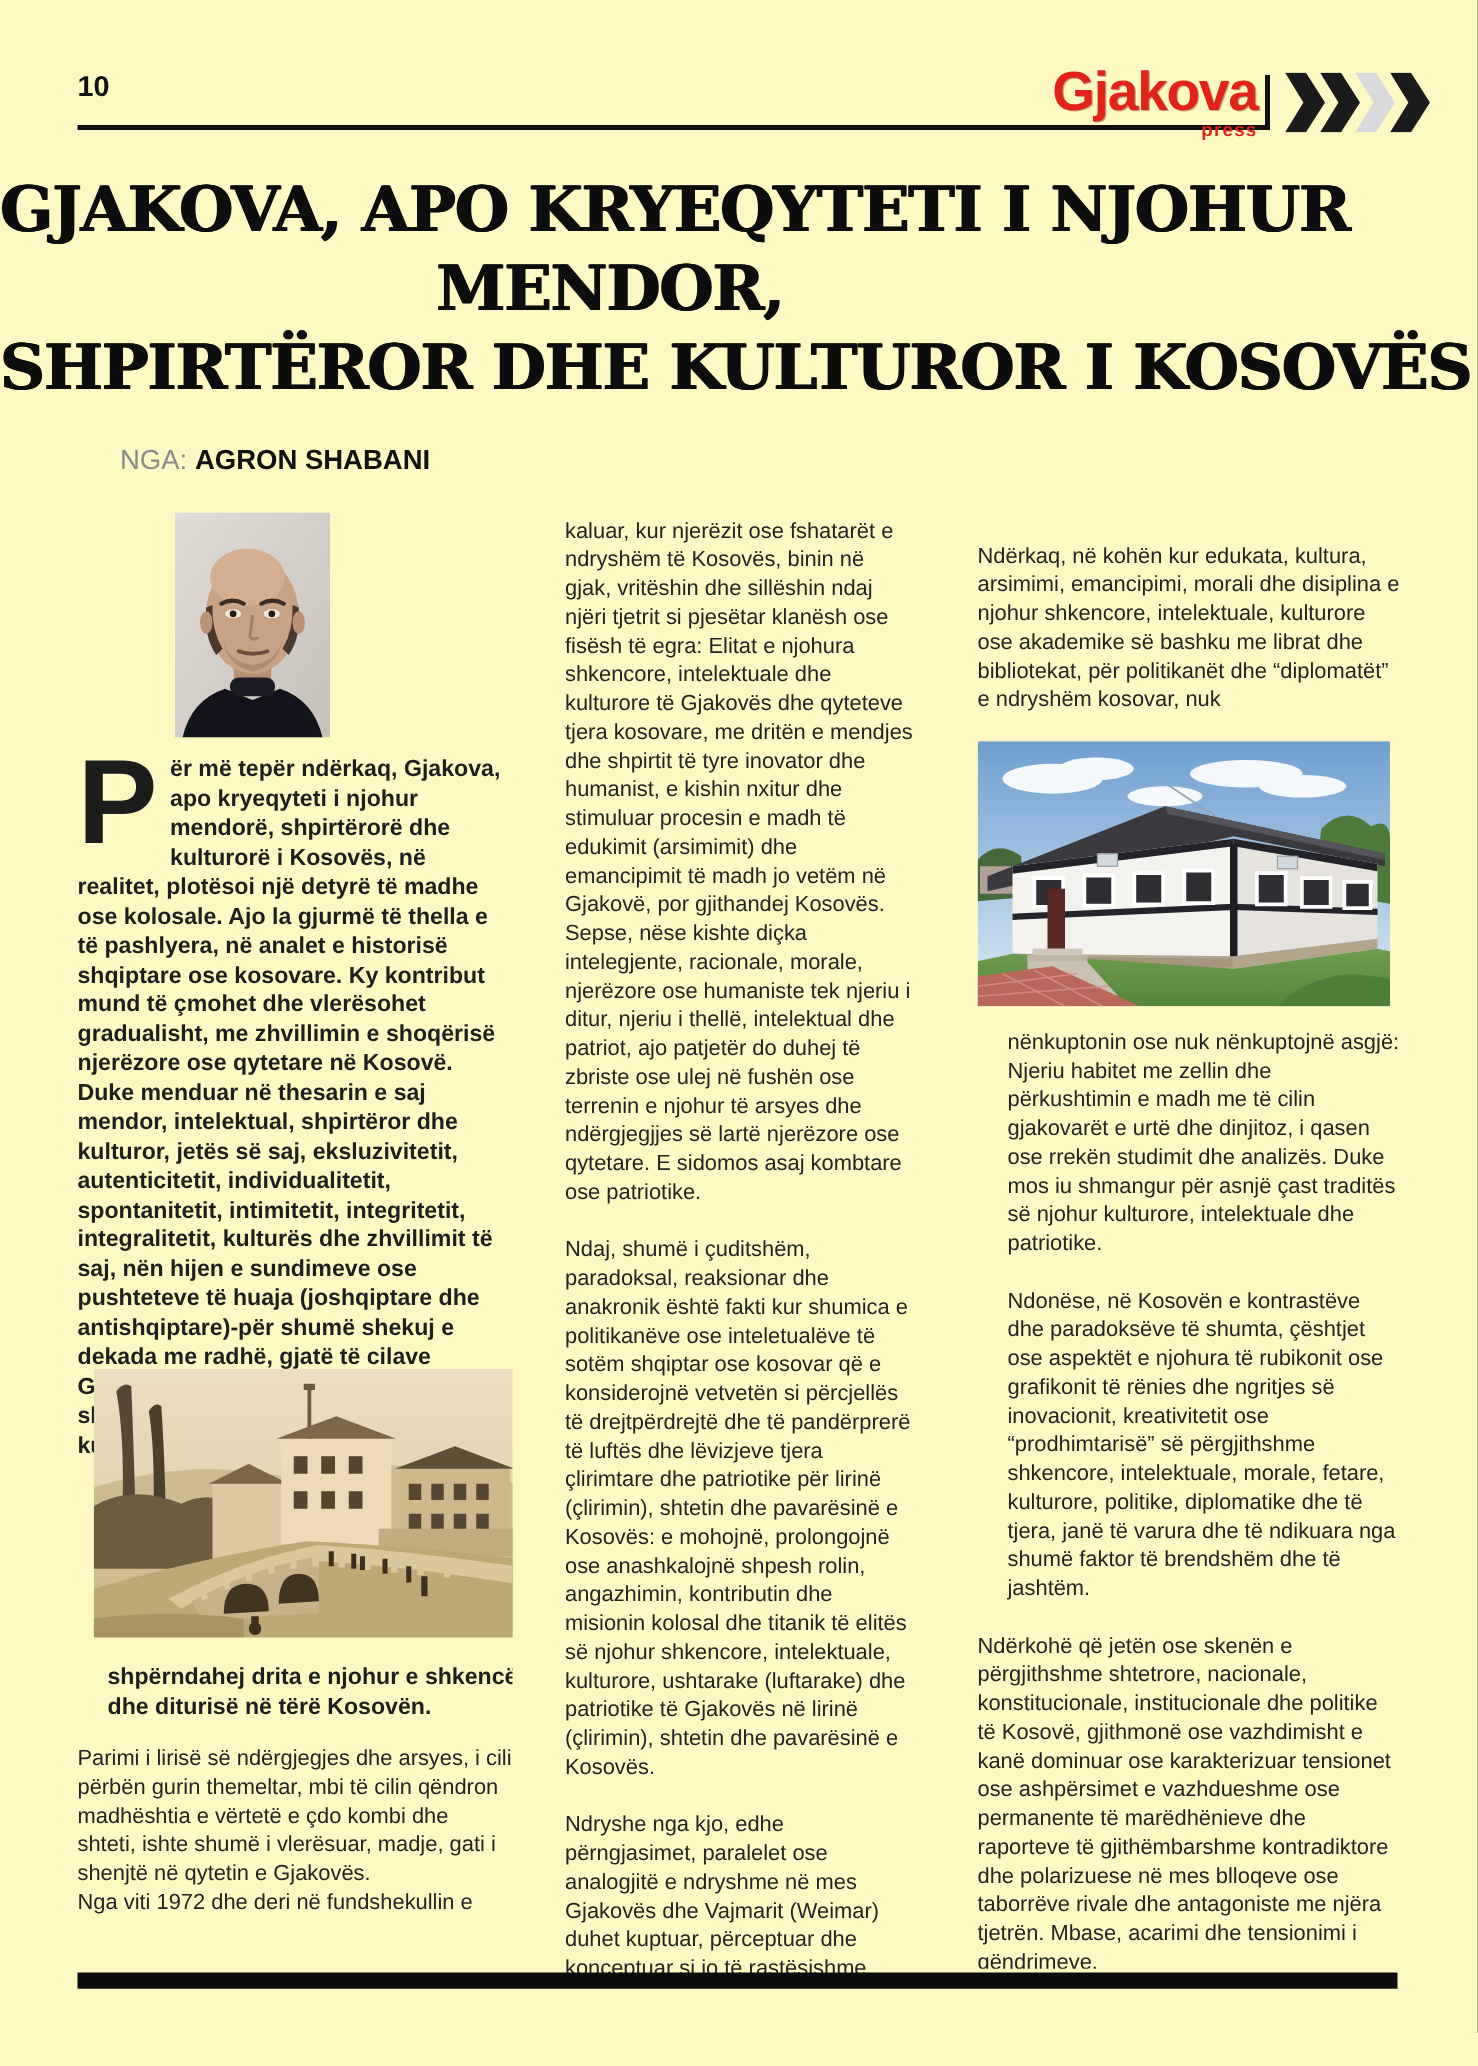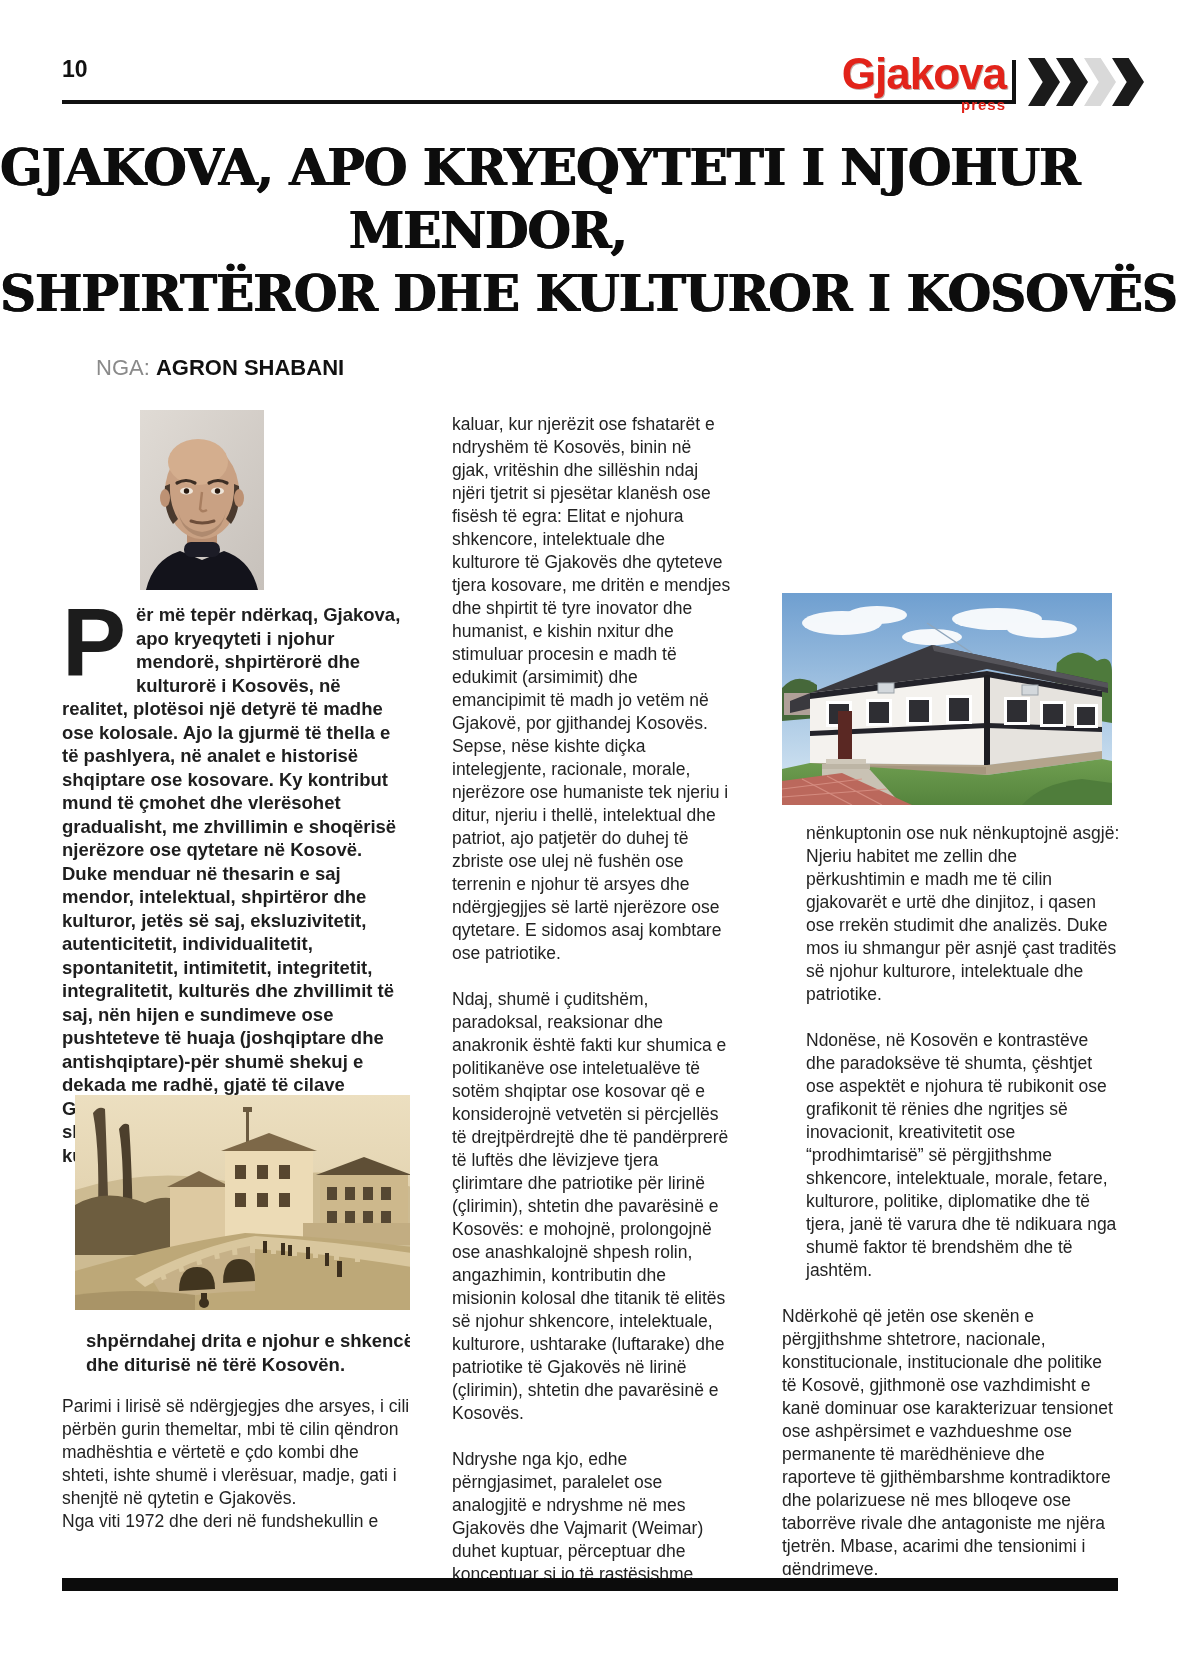--- a/index.html
+++ b/index.html
@@ -1,16 +1,16 @@
 <!DOCTYPE html>
 <html><head>
 <meta charset="utf-8">
 <style>
   html,body{margin:0;padding:0;background:#888;}
-  .page{position:relative;width:1182px;height:1653px;background:#ffffff;margin:0 auto;overflow:hidden;
+  .page{position:relative;width:1182px;height:1653px;background:#fef9c3;margin:0 auto;overflow:hidden;
         font-family:"Liberation Sans","DejaVu Sans",sans-serif;color:#222;}
   
   .page-number{position:absolute;left:62px;top:56px;font-size:23px;font-weight:bold;color:#111;}
   .header-rule{position:absolute;left:62px;top:100px;width:950px;height:4px;background:#111;}
   .logo-text{position:absolute;right:176px;top:52px;text-align:right;line-height:1;}
   .logo-title{font-size:44px;font-weight:bold;color:#e2231a;letter-spacing:-1px;
               text-shadow:1px 1px 0 rgba(80,20,10,.35);}
   .logo-subtitle{font-size:15px;font-weight:bold;color:#e2231a;letter-spacing:1px;margin-top:1px;}
   .logo-divider{position:absolute;left:1012px;top:60px;width:4px;height:44px;background:#111;}
   .chevrons{position:absolute;left:1028px;top:58px;display:flex;}
@@ -186,20 +186,21 @@
     </div>
 
     <div class="col col2" style="padding-top:6px;">
       <p class="body-text gap-after">kaluar, kur njerëzit ose fshatarët e ndryshëm të Kosovës, binin në gjak, vritëshin dhe sillëshin ndaj njëri tjetrit si pjesëtar klanësh ose fisësh të egra: Elitat e njohura shkencore, intelektuale dhe kulturore të Gjakovës dhe qyteteve tjera kosovare, me dritën e mendjes dhe shpirtit të tyre inovator dhe humanist, e kishin nxitur dhe stimuluar procesin e madh të edukimit (arsimimit) dhe emancipimit të madh jo vetëm në Gjakovë, por gjithandej Kosovës. Sepse, nëse kishte diçka intelegjente, racionale, morale, njerëzore ose humaniste tek njeriu i ditur, njeriu i thellë, intelektual dhe patriot, ajo patjetër do duhej të zbriste ose ulej në fushën ose terrenin e njohur të arsyes dhe ndërgjegjjes së lartë njerëzore ose qytetare. E sidomos asaj kombtare ose patriotike.</p>
       <p class="body-text gap-after">Ndaj, shumë i çuditshëm, paradoksal, reaksionar dhe anakronik është fakti kur shumica e politikanëve ose inteletualëve të sotëm shqiptar ose kosovar që e konsiderojnë vetvetën si përcjellës të drejtpërdrejtë dhe të pandërprerë të luftës dhe lëvizjeve tjera çlirimtare dhe patriotike për lirinë (çlirimin), shtetin dhe pavarësinë e Kosovës: e mohojnë, prolongojnë ose anashkalojnë shpesh rolin, angazhimin, kontributin dhe misionin kolosal dhe titanik të elitës së njohur shkencore, intelektuale, kulturore, ushtarake (luftarake) dhe patriotike të Gjakovës në lirinë (çlirimin), shtetin dhe pavarësinë e Kosovës.</p>
       <p class="body-text gap-after" style="margin-bottom:0;">Ndryshe nga kjo, edhe përngjasimet, paralelet ose analogjitë e ndryshme në mes Gjakovës dhe Vajmarit (Weimar) duhet kuptuar, përceptuar dhe konceptuar si jo të rastësishme, sipërfaqësore ose egocentrike, por si fakt ose realitet objektiv dhe subjektiv.</p>
       <p class="body-text">Se këndejmi, kur tërë Kosova ishte zhytur në errësirën e paditurisë dhe kërkonte edhe përmes vrimës së gjilpërës dritën e shkencës që të gjallërohej, në Gjakovë shkëlqente dhe brilonte një dritë e madhëríshme për Kosovën dhe shqiptarët.</p>
     </div>
 
     <div class="col col3">
+      <p class="abs body-text" style="left:0;top:26px;width:338px;">Ndërkaq, në kohën kur edukata, kultura, arsimimi, emancipimi, morali dhe disiplina e njohur shkencore, intelektuale, kulturore ose akademike së bashku me librat dhe bibliotekat, për politikanët dhe “diplomatët” e ndryshëm kosovar, nuk</p>
 
       <svg class="abs photo" style="left:0;top:186px;" width="330" height="212" viewBox="0 0 330 212">
         <defs>
           <linearGradient id="sky" x1="0" y1="0" x2="0" y2="1">
             <stop offset="0" stop-color="#6f9fd0"></stop>
               <stop offset="1" stop-color="#dcebf5"></stop>
           </linearGradient>
           <linearGradient id="lawn" x1="0" y1="0" x2="0" y2="1">
             <stop offset="0" stop-color="#6f9e50"></stop>
               <stop offset="1" stop-color="#55843d"></stop>

